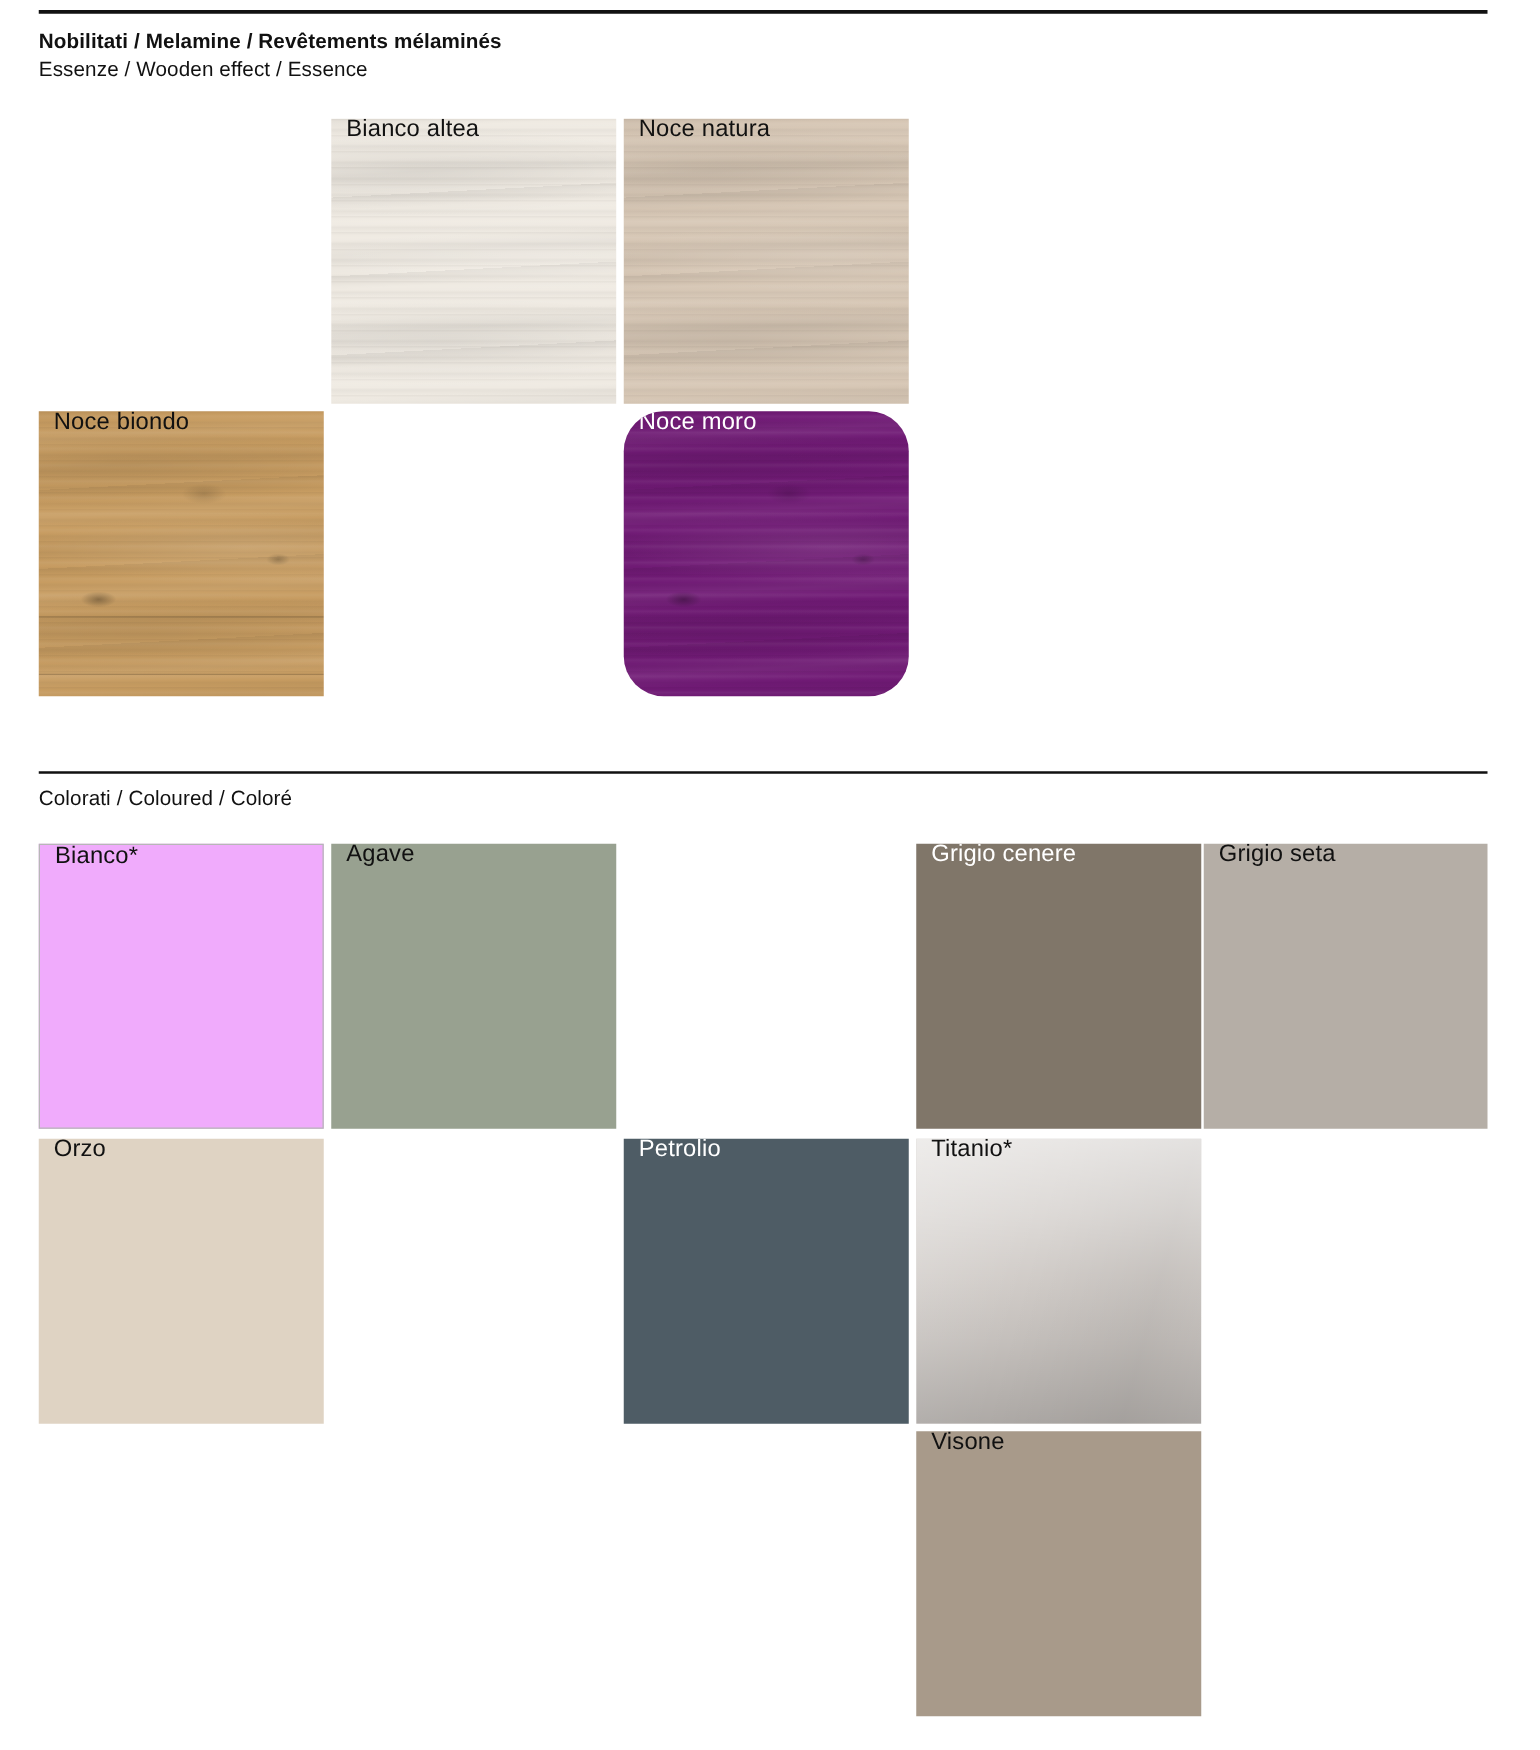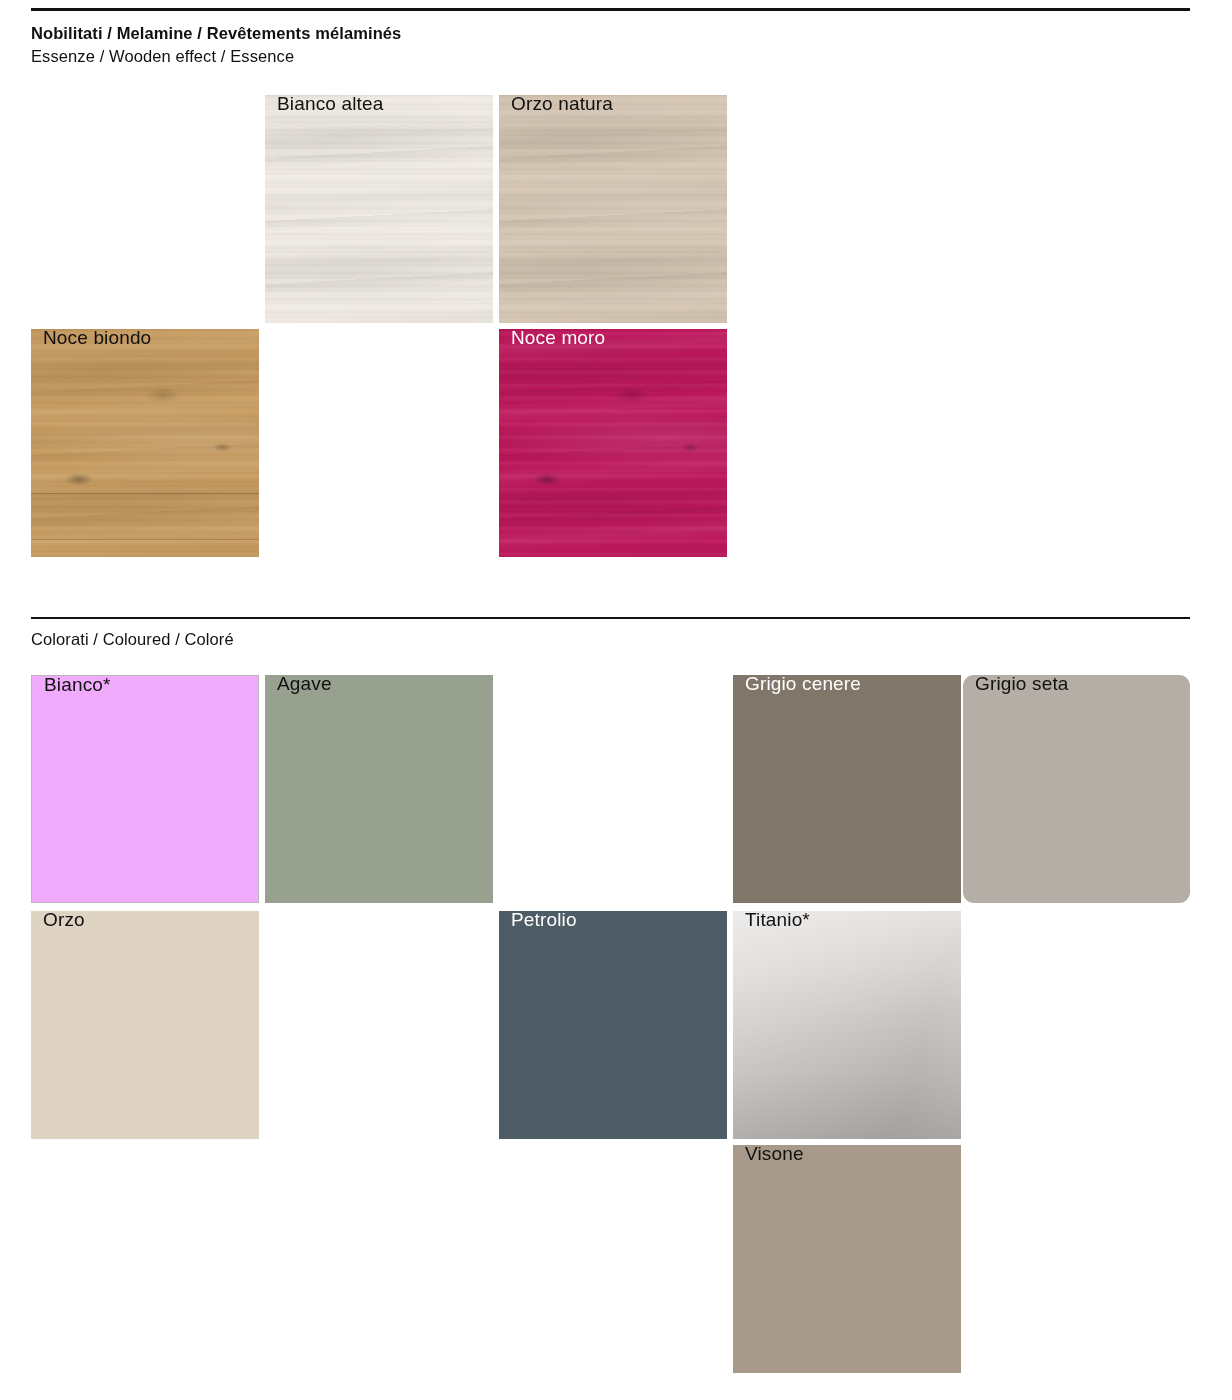--- a/index.html
+++ b/index.html
@@ -149,34 +149,34 @@
     <div class="grain g1"></div>
     <div class="grain g2"></div>
     <div class="grain g3"></div>
     <span class="label">Bianco altea</span>
   </div>
 
   <div class="swatch" id="sw-olmo-natura" style="left: 499px; top: 95px; background-color: rgb(214, 198, 180);">
     <div class="grain g1"></div>
     <div class="grain g2"></div>
     <div class="grain g3"></div>
-    <span class="label">Orzo natura</span>
+    <span class="label">Noce natura</span>
   </div>
 
   <div class="swatch" id="sw-noce-biondo" style="left: 31px; top: 329px; background-color: rgb(199, 156, 97);">
     <div class="grain g1"></div>
     <div class="grain g2"></div>
     <div class="grain g3"></div>
     <div class="grain knots"></div>
     <div class="plank-line" style="top:164px;"></div>
     <div class="plank-line" style="top:210px;"></div>
     <span class="label">Noce biondo</span>
   </div>
 
-  <div class="swatch light-text" id="sw-noce-moro" style="left: 499px; top: 329px; background-color: #be185d;">
+  <div class="swatch light-text" id="sw-noce-moro" style="left: 499px; top: 329px; background-color: #701a75; border-radius: 32px;">
     <div class="grain g1"></div>
     <div class="grain g2"></div>
     <div class="grain g3"></div>
     <div class="grain knots"></div>
     <span class="label">Noce moro</span>
   </div>
 
   <div class="rule mid"></div>
 
   <div class="section-head" style="top:628px;">
@@ -188,21 +188,21 @@
   </div>
 
   <div class="swatch" id="sw-agave" style="left: 265px; top: 675px; background-color: rgb(152, 161, 144);">
     <span class="label">Agave</span>
   </div>
 
   <div class="swatch light-text" id="sw-grigio-cenere" style="left: 733px; top: 675px; background-color: rgb(128, 118, 105);">
     <span class="label">Grigio cenere</span>
   </div>
 
-  <div class="swatch" id="sw-grigio-seta" style="left: 963px; top: 675px; width: 227px; background-color: rgb(181, 174, 166); border-radius: 11px;">
+  <div class="swatch" id="sw-grigio-seta" style="left: 963px; top: 675px; width: 227px; background-color: rgb(181, 174, 166);">
     <span class="label">Grigio seta</span>
   </div>
 
   <div class="swatch" id="sw-orzo" style="left: 31px; top: 911px; background-color: rgb(223, 211, 195);">
     <span class="label">Orzo</span>
   </div>
 
   <div class="swatch light-text" id="sw-petrolio" style="left: 499px; top: 911px; background-color: rgb(78, 92, 101);">
     <span class="label">Petrolio</span>
   </div>

